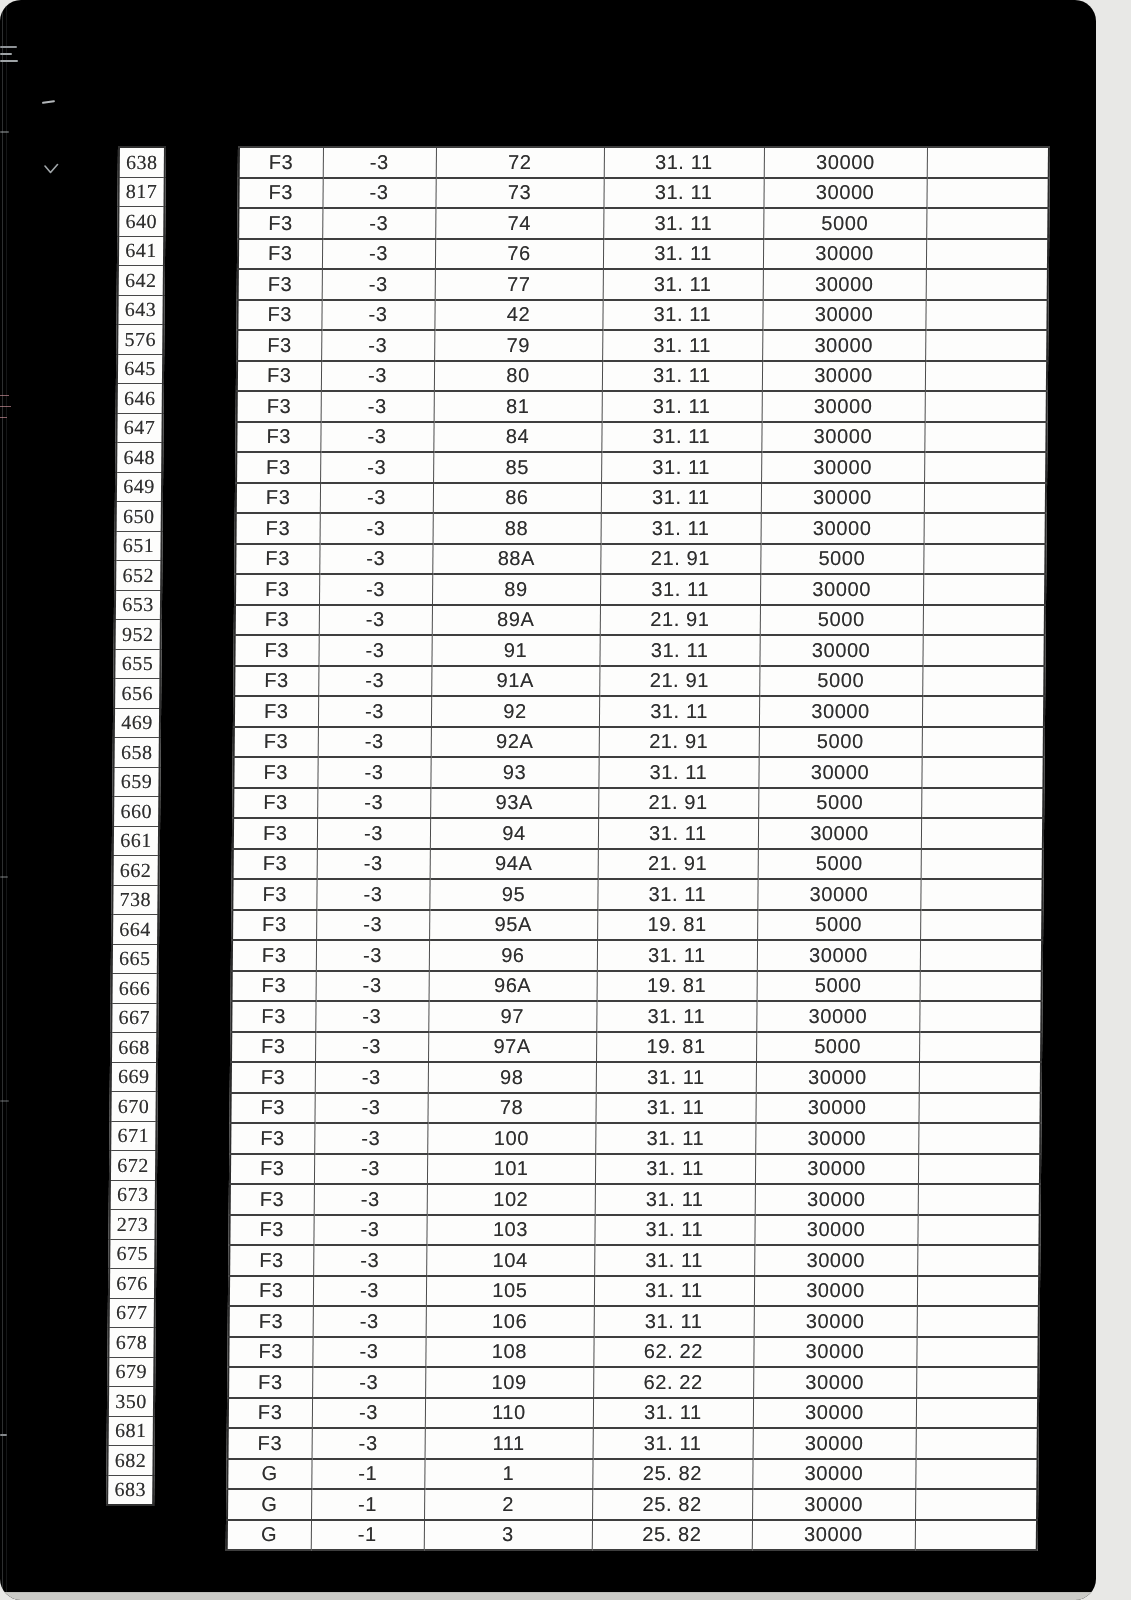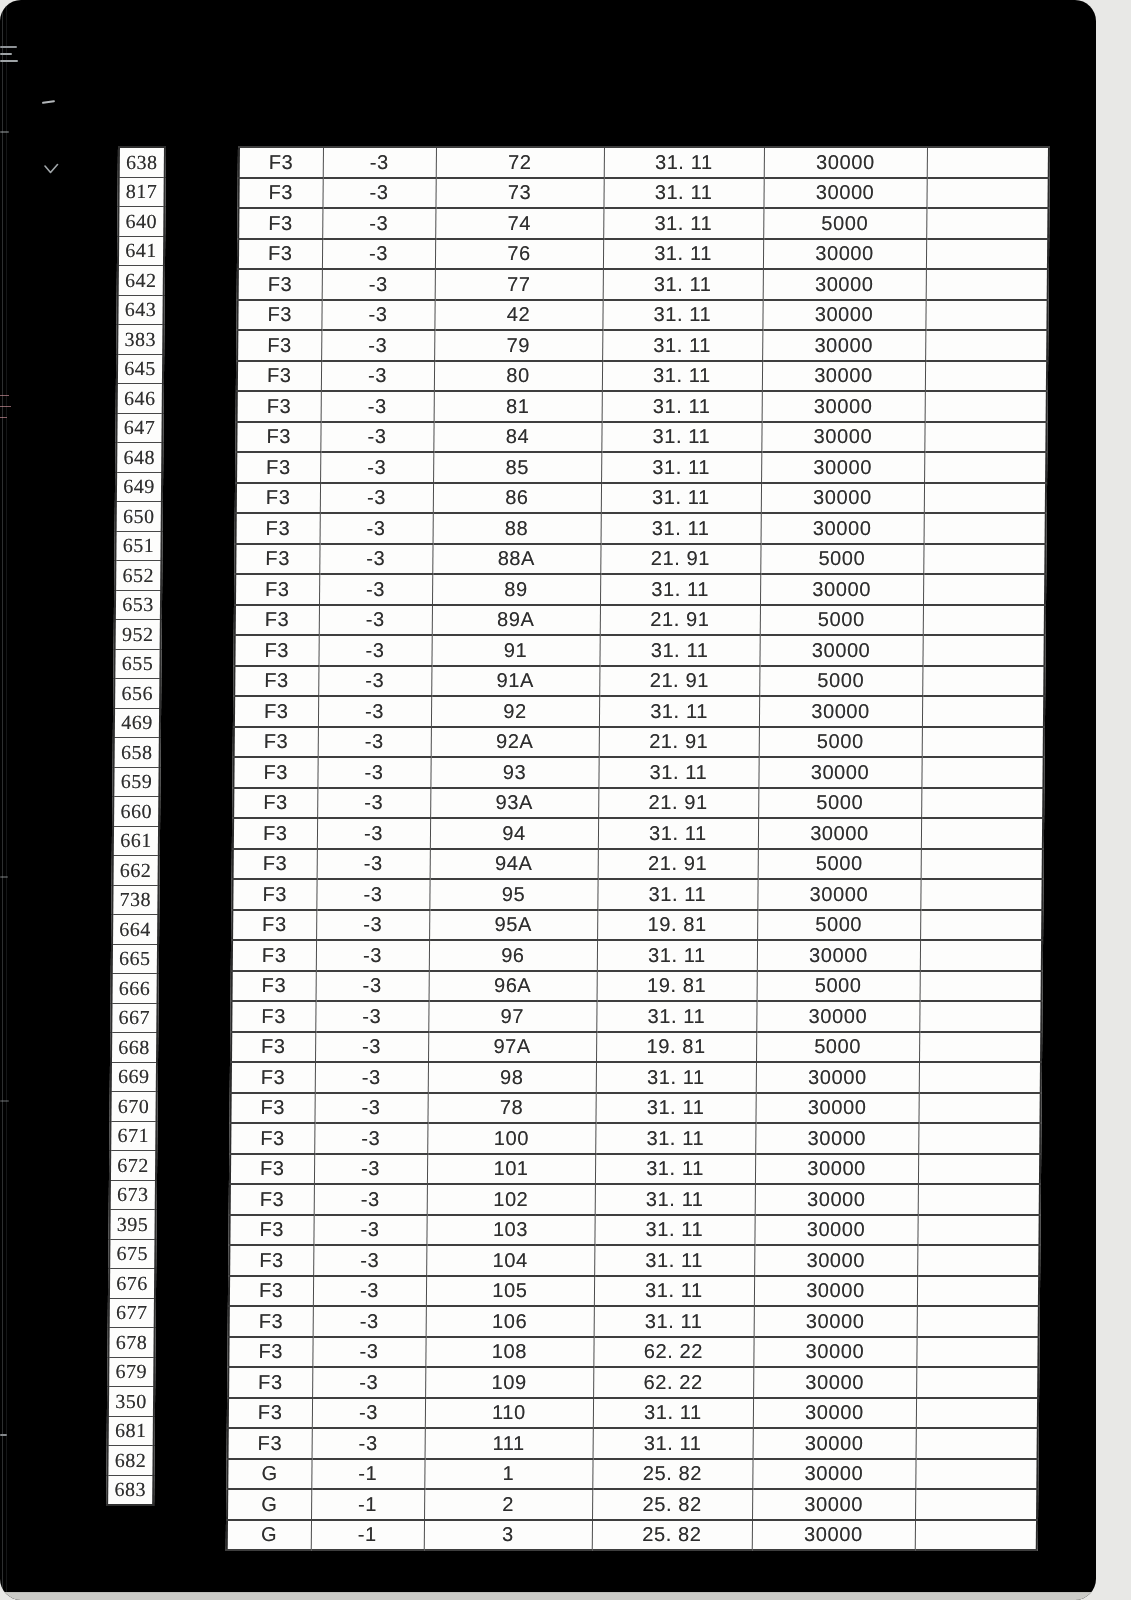--- a/index.html
+++ b/index.html
@@ -98,21 +98,21 @@
           <tr>
             <td>641</td>
           </tr>
           <tr>
             <td>642</td>
           </tr>
           <tr>
             <td>643</td>
           </tr>
           <tr>
-            <td>383</td>
+            <td>576</td>
           </tr>
           <tr>
             <td>645</td>
           </tr>
           <tr>
             <td>646</td>
           </tr>
           <tr>
             <td>647</td>
           </tr>
@@ -188,21 +188,21 @@
           <tr>
             <td>671</td>
           </tr>
           <tr>
             <td>672</td>
           </tr>
           <tr>
             <td>673</td>
           </tr>
           <tr>
-            <td>395</td>
+            <td>273</td>
           </tr>
           <tr>
             <td>675</td>
           </tr>
           <tr>
             <td>676</td>
           </tr>
           <tr>
             <td>677</td>
           </tr>

